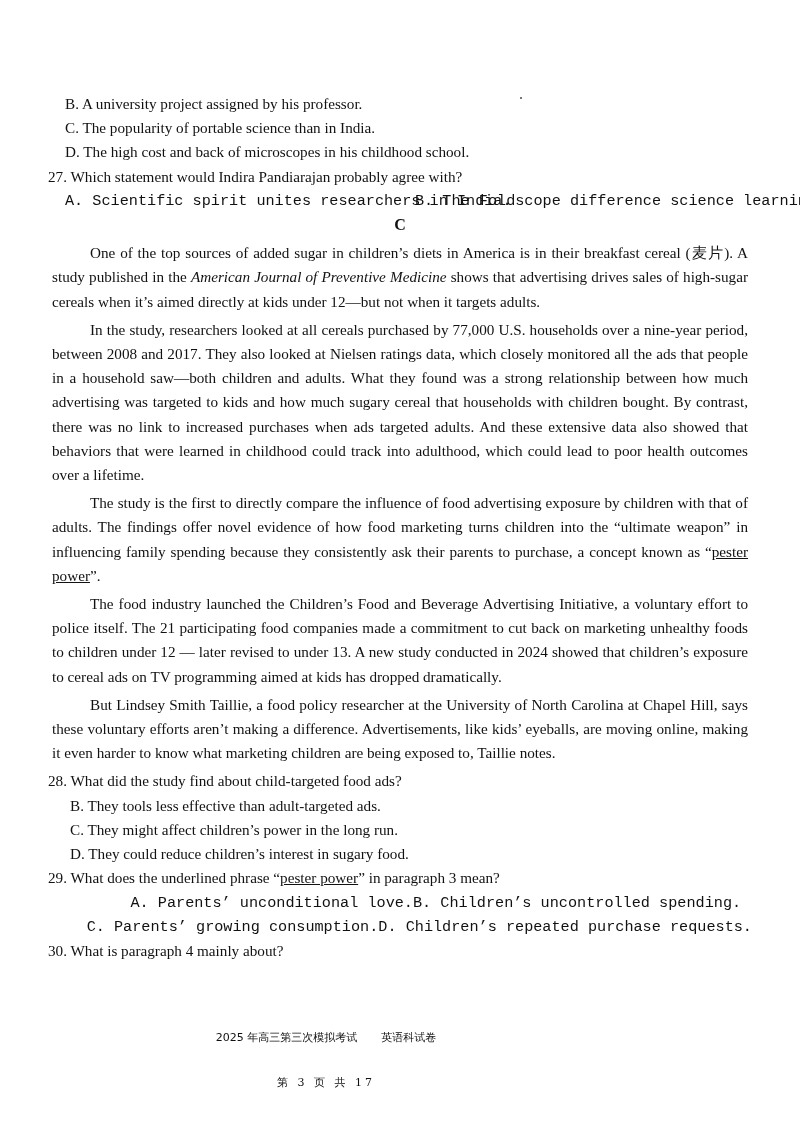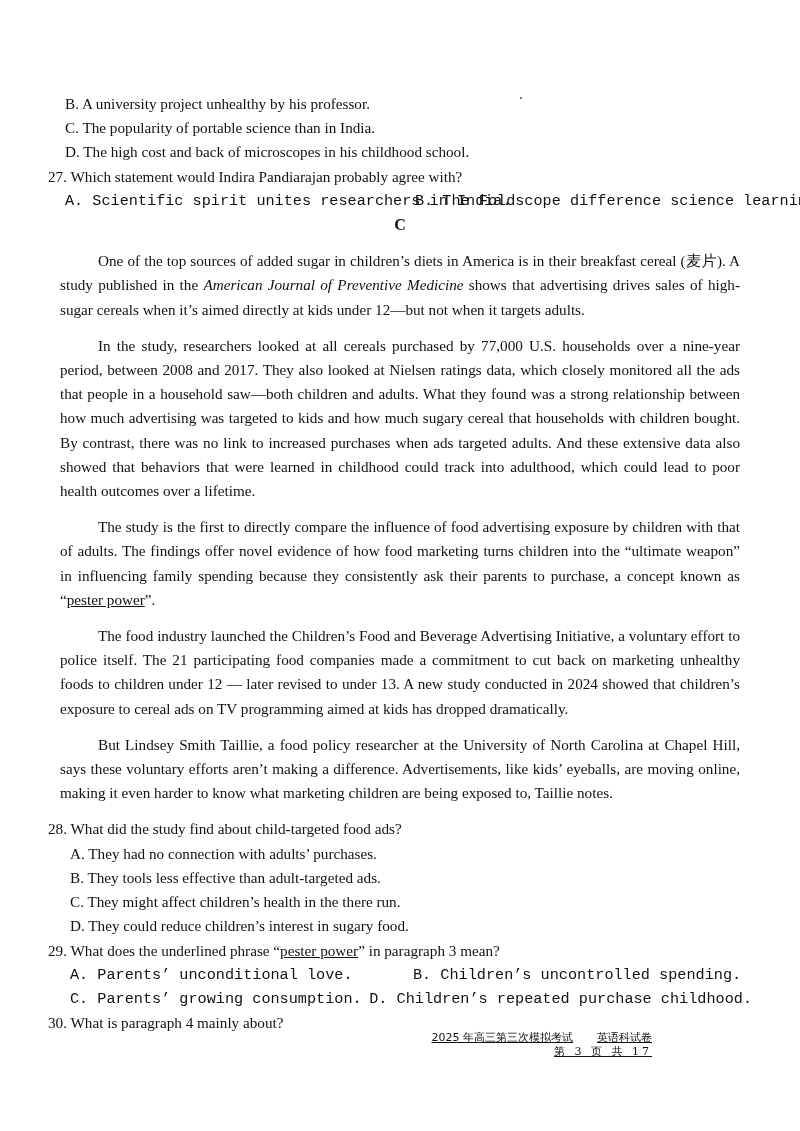--- a/index.html
+++ b/index.html
@@ -21,65 +21,64 @@
       top: 92px;
       width: 704px;
       font-size: 15.2px;
       line-height: 24.2px;
     }
     .line { display: block; white-space: nowrap; }
     .opt { padding-left: 17px; }
     .opt-row { display: flex; white-space: nowrap; font-family: Liberation Mono, monospace; }
     .opt-row .col-a { width: 350px; padding-left: 17px; }
     .opt-row .col-b { flex: 1; }
-    .opt-row.wide .col-a { width: 343px; }
+    .opt-row.wide .col-a { width: 343px; text-align: right; }
     .section-label {
       text-align: center;
       font-weight: bold;
       font-size: 16px;
     }
     .para {
       text-align: justify;
       text-align-last: left;
       text-indent: 38px;
-      margin: 12px;
+      margin: 4px;
     }
     .u { text-decoration: underline; }
     .i { font-style: italic; }
     .dot {
       position: absolute;
       left: 520px;
       top: 97px;
       width: 2px;
       height: 2px;
       background: #777;
     }
     .footer {
       position: absolute;
       left: 0;
       width: 652px;
       top: 1031px;
-      text-align: right;
+      text-align: center;
       font-family: "DejaVu Sans", sans-serif;
       font-size: 11px;
       line-height: 14px;
       color: #111;
-      text-decoration: underline;
     }
     .footer .gap { display: inline-block; width: 24px; }
-    .footer .pg { font-family: "DejaVu Serif", serif; letter-spacing: 3px; }
+    .footer .pg { font-family: "DejaVu Serif", serif; letter-spacing: 3px; margin-top: 31px; }
   </style>
 </head>
 <body>
 
 <div class="dot"></div>
 
 <div class="page">
 
-  <span class="line opt">B. A university project unhealthy by his professor.</span>
+  <span class="line opt">B. A university project assigned by his professor.</span>
   <span class="line opt">C. The popularity of portable science than in India.</span>
   <span class="line opt">D. The high cost and back of microscopes in his childhood school.</span>
 
   <span class="line">27. Which statement would Indira Pandiarajan probably agree with?</span>
   <div class="opt-row">
     <span class="col-a">A. Scientific spirit unites researchers in India.</span>
     <span class="col-b">B. The Foldscope difference science learning.</span>
   </div>
 
   <div class="section-label">C</div>
@@ -88,33 +87,32 @@
 
   <p class="para">In the study, researchers looked at all cereals purchased by 77,000 U.S. households over a nine-year period, between 2008 and 2017. They also looked at Nielsen ratings data, which closely monitored all the ads that people in a household saw—both children and adults. What they found was a strong relationship between how much advertising was targeted to kids and how much sugary cereal that households with children bought. By contrast, there was no link to increased purchases when ads targeted adults. And these extensive data also showed that behaviors that were learned in childhood could track into adulthood, which could lead to poor health outcomes over a lifetime.</p>
 
   <p class="para"><span>The study is the first to directly compare the influence of food advertising exposure by children with that of adults. The findings offer novel evidence of how food marketing turns children into the “ultimate weapon” in influencing family spending because they consistently ask their parents to purchase, a concept known as “</span><span class="u">pester power</span><span>”.</span></p>
 
   <p class="para">The food industry launched the Children’s Food and Beverage Advertising Initiative, a voluntary effort to police itself. The 21 participating food companies made a commitment to cut back on marketing unhealthy foods to children under 12 — later revised to under 13. A new study conducted in 2024 showed that children’s exposure to cereal ads on TV programming aimed at kids has dropped dramatically.</p>
 
   <p class="para">But Lindsey Smith Taillie, a food policy researcher at the University of North Carolina at Chapel Hill, says these voluntary efforts aren’t making a difference. Advertisements, like kids’ eyeballs, are moving online, making it even harder to know what marketing children are being exposed to, Taillie notes.</p>
 
   <span class="line">28. What did the study find about child-targeted food ads?</span>
-  <span class="line opt" style="padding-left:22px">A. They had no connection with adults’ purchases.</span>
   <span class="line opt" style="padding-left:22px">B. They tools less effective than adult-targeted ads.</span>
-  <span class="line opt" style="padding-left:22px">C. They might affect children’s health in the there run.</span>
+  <span class="line opt" style="padding-left:22px">C. They might affect children’s power in the long run.</span>
   <span class="line opt" style="padding-left:22px">D. They could reduce children’s interest in sugary food.</span>
 
   <span class="line"><span>29. What does the underlined phrase “</span><span class="u">pester power</span><span>” in paragraph 3 mean?</span></span>
   <div class="opt-row wide">
     <span class="col-a" style="padding-left:22px">A. Parents’ unconditional love.</span>
     <span class="col-b">B. Children’s uncontrolled spending.</span>
   </div>
   <div class="opt-row wide">
     <span class="col-a" style="padding-left:22px">C. Parents’ growing consumption.</span>
-    <span class="col-b">D. Children’s repeated purchase childhood.</span>
+    <span class="col-b">D. Children’s repeated purchase requests.</span>
   </div>
 
   <span class="line">30. What is paragraph 4 mainly about?</span>
 </div>
 
 <div class="footer">
   <div>
     <span>2025 年高三第三次模拟考试</span><span class="gap"></span><span>英语科试卷</span>
   </div>
   <div class="pg">第 3 页 共 17</div>

